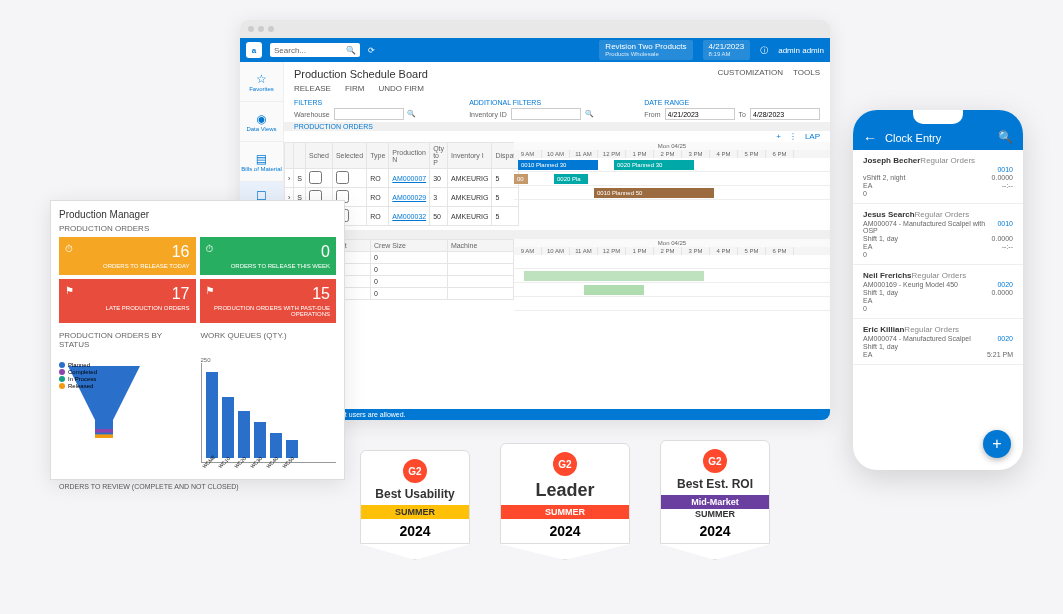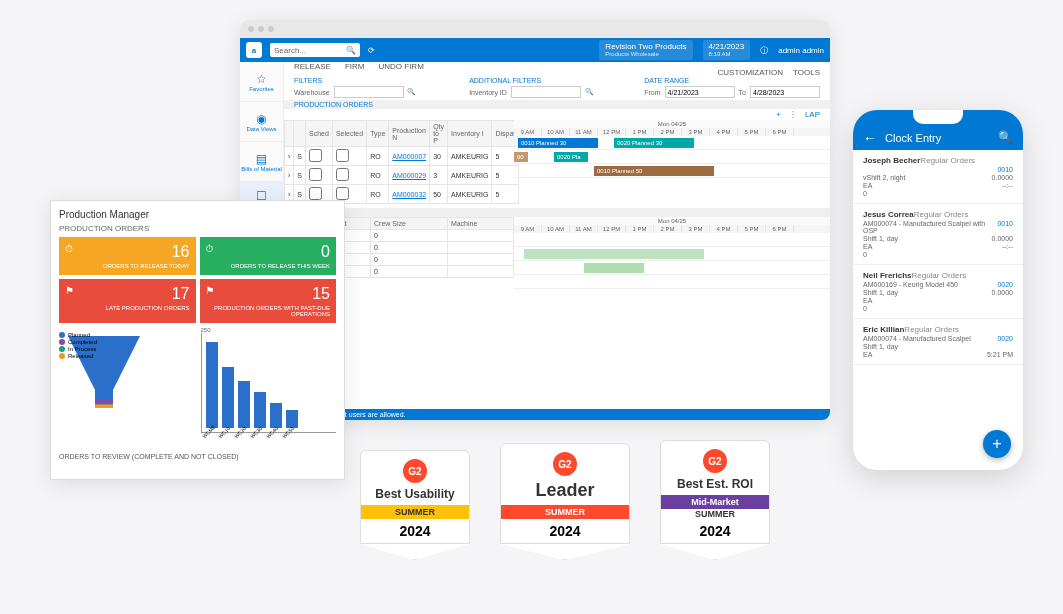--- a/index.html
+++ b/index.html
@@ -147,20 +147,21 @@
         <div class="sb-icon">☐</div>
         <div>Production Orders</div>
       </div>
       <div class="sb-item">
         <div class="sb-icon">🛒</div>
         <div>Material Requirements Planning</div>
       </div>
     </div>
 
   <div class="data-area">
+    <div class="page-header">Production Schedule Board</div>
     <div class="cust-tools">
       <span>CUSTOMIZATION</span>
       <span>TOOLS</span>
     </div>
     <div class="tabs" id="tabs">
         <span>RELEASE</span>
         <span>FIRM</span>
         <span>UNDO FIRM</span>
       </div>
 
@@ -370,20 +371,24 @@
           <div class="tile-num">17</div>
           <div class="tile-label">LATE PRODUCTION ORDERS</div>
         </div>
         <div class="tile red">
           <div class="tile-icon">⚑</div>
           <div class="tile-num">15</div>
           <div class="tile-label">PRODUCTION ORDERS WITH PAST-DUE OPERATIONS</div>
         </div>
       </div>
     </div>
+  <div style="display:flex;gap:6px;margin-top:4px">
+    <div class="dash-sub" style="flex:1">PRODUCTION ORDERS BY STATUS</div>
+    <div class="dash-sub" style="flex:1">WORK QUEUES (QTY.)</div>
+  </div>
   <div class="chart-row">
     <div style="flex:1;position:relative">
       <svg class="funnel-svg" viewBox="0 0 100 100">
         <polygon points="10,10 90,10 60,70 60,90 40,90 40,70" fill="#2a6fc9"></polygon>
         <rect x="40" y="80" width="20" height="4" fill="#8e44ad"></rect>
         <rect x="40" y="86" width="20" height="4" fill="#f39c12"></rect>
       </svg>
       <div class="legend" id="legend" style="position:absolute;left:0;top:0">
           <div class="legend-item">
             <div class="legend-dot" style="background:#2a6fc9"></div>
@@ -450,21 +455,21 @@
   <div class="m-line">
           <span>EA</span>
           <span>--:--</span>
         </div>
   <div class="m-line">
           <span>0</span>
         </div>
       </div>
       <div class="m-item">
         <div class="m-name">
-          <b>Jesus Correa</b>
+          <b>Jesus Search</b>
           <span class="cat">Regular Orders</span>
         </div>
   <div class="m-line">
           <span>AM000074 - Manufactured Scalpel with OSP</span>
           <span class="num">0010</span>
         </div>
   <div class="m-line">
           <span>Shift 1, day</span>
           <span>0.0000</span>
         </div>

